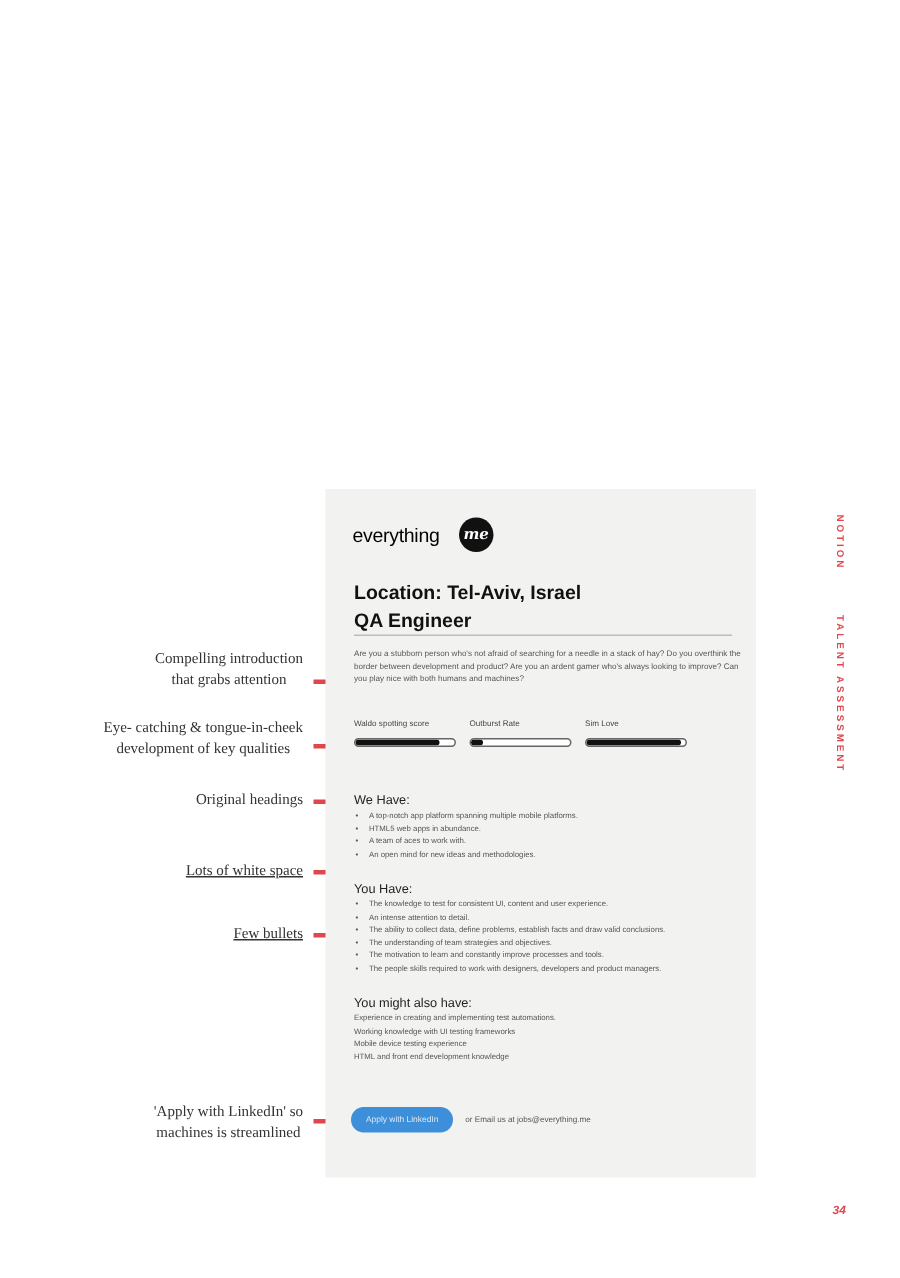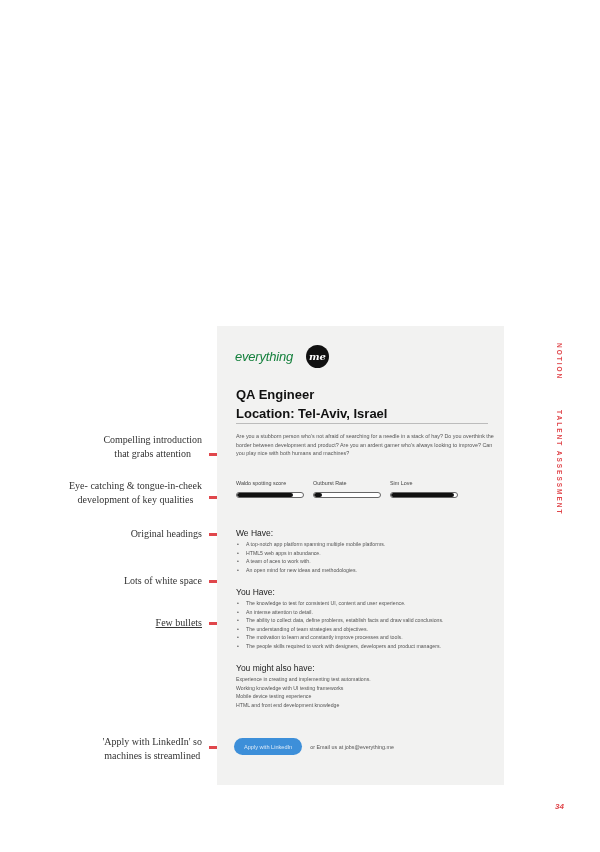--- a/index.html
+++ b/index.html
@@ -1,19 +1,19 @@
 <!DOCTYPE html>
 <html><head>
 <meta charset="utf-8">
 <style>
   html, body { margin:0; padding:0; }
   body { width:600px; height:852px; background:#ffffff; position:relative; overflow:hidden; font-family:"Liberation Sans", sans-serif; }
   .card { position:absolute; left:217px; top:326px; width:287px; height:459px; background:#f2f2f1; }
   .logo { position:absolute; left:18px; top:19px; display:flex; align-items:center; }
-  .logo-text { font-size:13px; color:#15803d; letter-spacing:-0.2px;font-style:italic; }
+  .logo-text { font-size:13px; color:#000000; letter-spacing:-0.2px; }
   .logo-circle { width:23px; height:23px; border-radius:50%; background:#111; color:#fff; font-family:"DejaVu Serif", serif; font-style:italic; font-weight:bold; font-size:10px; display:flex; align-items:center; justify-content:center; margin-left:13px; }
   .title { position:absolute; left:19px; top:59px; font-weight:bold; font-size:13px; color:#111; line-height:19px; }
   .rule { position:absolute; left:19px; top:97px; width:252px; height:1px; background:#bcbcbc; }
   .intro { position:absolute; left:19px; top:106px; width:258px; font-size:5.4px; line-height:8.5px; color:#555; }
   .bars { position:absolute; left:19px; top:154px; display:flex; gap:10px; }
   .bar-item { width:67px; }
   .bar-label { font-size:5.4px; color:#444; margin-bottom:6px; }
   .bar-track { width:66px; height:4px; border:1px solid #666; border-radius:4px; background:#fff; overflow:hidden; }
   .bar-fill { height:100%; background:#111; border-radius:3px; }
   .section { position:absolute; left:19px; width:262px; }
@@ -47,21 +47,21 @@
   <div>Eye- catching &amp; tongue-in-cheek</div>
   <div>development of key qualities</div>
 </div>
 <div class="tick" style="top:496px;"></div>
 
 <div class="annot" style="top:527px;">
   <div>Original headings</div>
 </div>
 <div class="tick" style="top:533px;"></div>
 
-<div class="annot" style="top:574px;">
+<div class="annot" style="top:574px;text-decoration:underline;">
   <div>Lots of white space</div>
 </div>
 <div class="tick" style="top:580px;"></div>
 
 <div class="annot" style="top:616px;text-decoration:underline;">
   <div>Few bullets</div>
 </div>
 <div class="tick" style="top:622px;"></div>
 
 <div class="annot" style="top:735px;">
@@ -70,22 +70,22 @@
 </div>
 <div class="tick" style="top:746px;"></div>
 
 <div class="card">
   <div class="logo">
     <span class="logo-text">everything</span>
     <span class="logo-circle">me</span>
   </div>
 
   <div class="title">
+    <div>Location: Tel-Aviv, Israel</div>
     <div>QA Engineer</div>
-    <div>Location: Tel-Aviv, Israel</div>
   </div>
   <div class="rule"></div>
 
   <div class="intro">Are you a stubborn person who's not afraid of searching for a needle in a stack of hay? Do you overthink the border between development and product? Are you an ardent gamer who's always looking to improve? Can you play nice with both humans and machines?</div>
 
   <div class="bars">
     <div class="bar-item">
       <div class="bar-label">Waldo spotting score</div>
       <div class="bar-track">
           <div class="bar-fill" style="width:85%;"></div>

